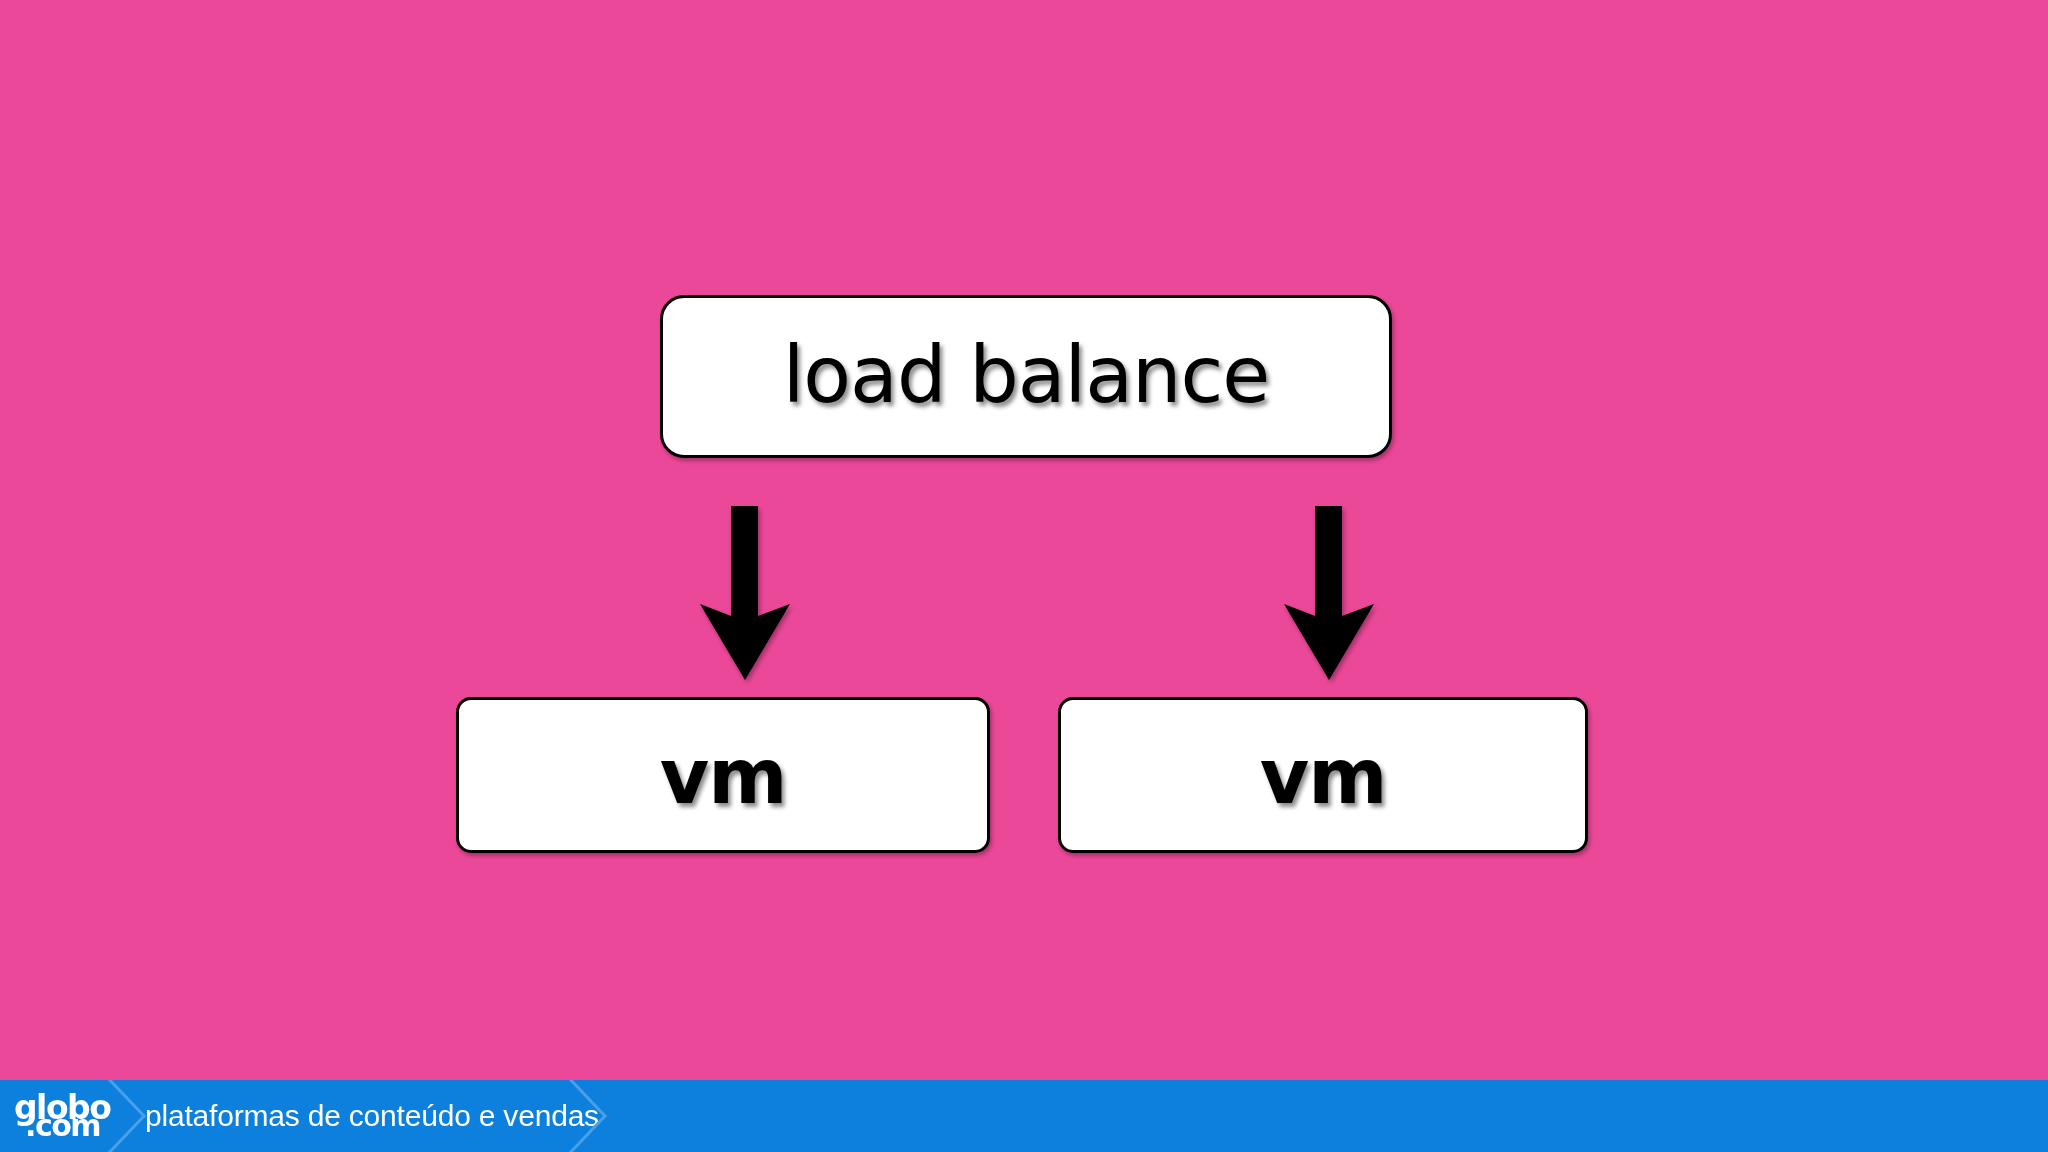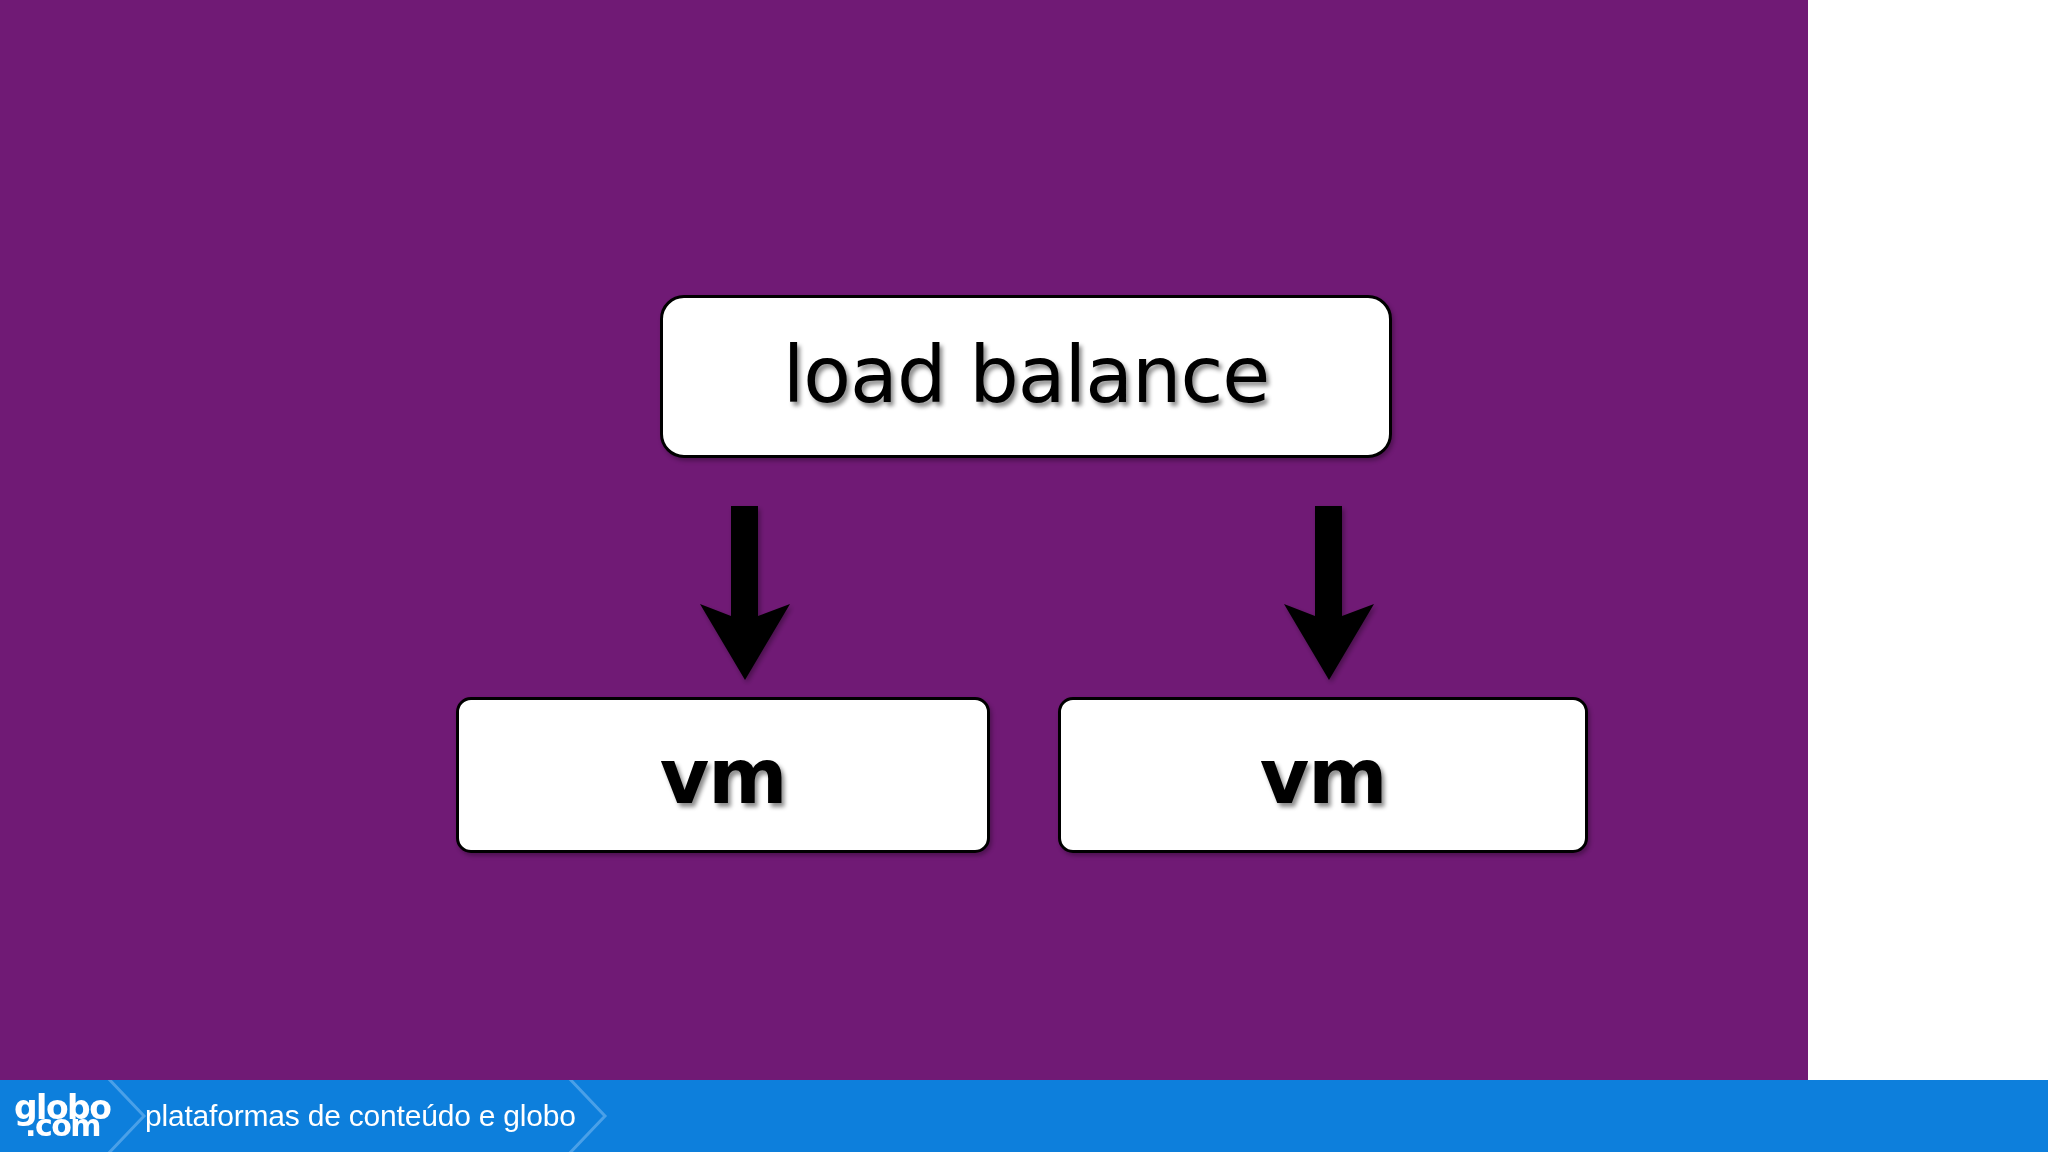--- a/index.html
+++ b/index.html
@@ -12,23 +12,23 @@
     height: 1152px;
     background: #ffffff;
     font-family: "Liberation Sans", sans-serif;
     overflow: hidden;
     position: relative;
   }
 
   #slide {
     position: absolute;
     left: 0; top: 0;
-    width: 1808px;
+    width: 2048px;
     height: 1152px;
-    background: #701a75;
+    background: #ec4899;
   }
 
   
   .node {
     position: absolute;
     box-sizing: border-box;
     background: #ffffff;
     border: 3px solid #000000;
     border-radius: 15px;
     display: flex;
@@ -198,21 +198,21 @@
 
     <div id="footer-logo">
       <span class="logo-line" id="logo-globo">globo</span>
       <span class="logo-line" id="logo-com">.com</span>
     </div>
 
     <svg id="footer-chevron-left" width="46" height="72" viewBox="0 0 46 72" xmlns="http://www.w3.org/2000/svg">
       <path d="M 2 -4 L 40 36 L 2 76" fill="none" stroke="#4aa0e8" stroke-width="3"></path>
     </svg>
 
-    <div id="footer-tagline">plataformas de conteúdo e globo</div>
+    <div id="footer-tagline">plataformas de conteúdo e vendas</div>
 
     <svg id="footer-chevron-right" width="46" height="72" viewBox="0 0 46 72" xmlns="http://www.w3.org/2000/svg">
       <path d="M 2 -4 L 40 36 L 2 76" fill="none" stroke="#4aa0e8" stroke-width="3"></path>
     </svg>
 
   </div>
 
 </div>
 
 </body></html>

